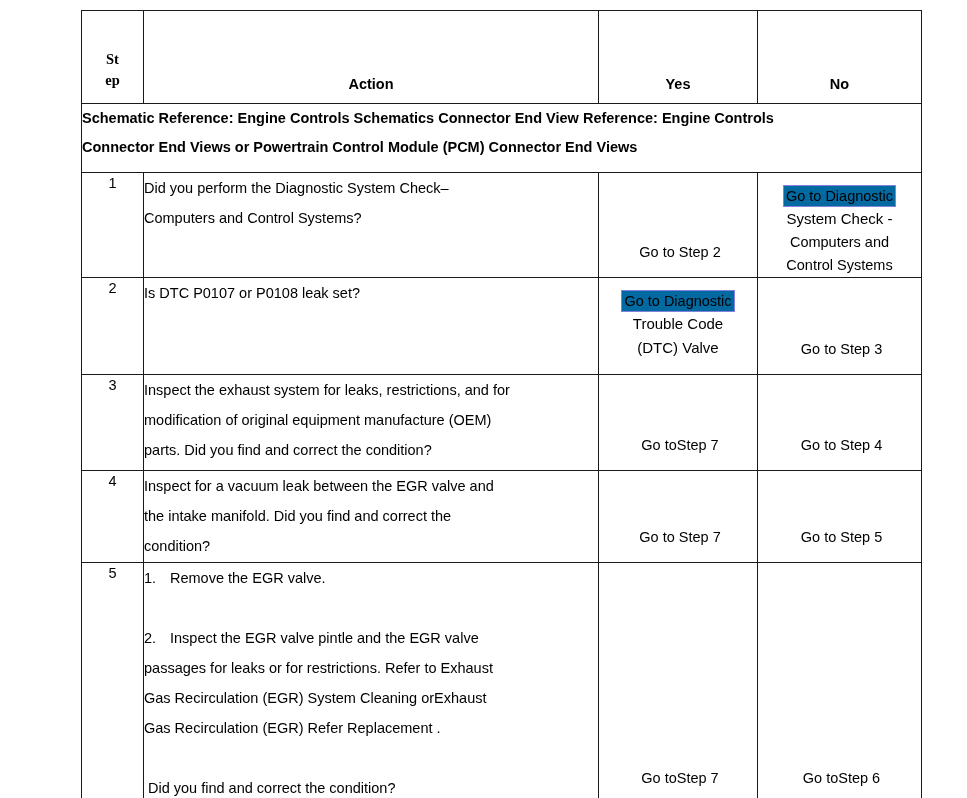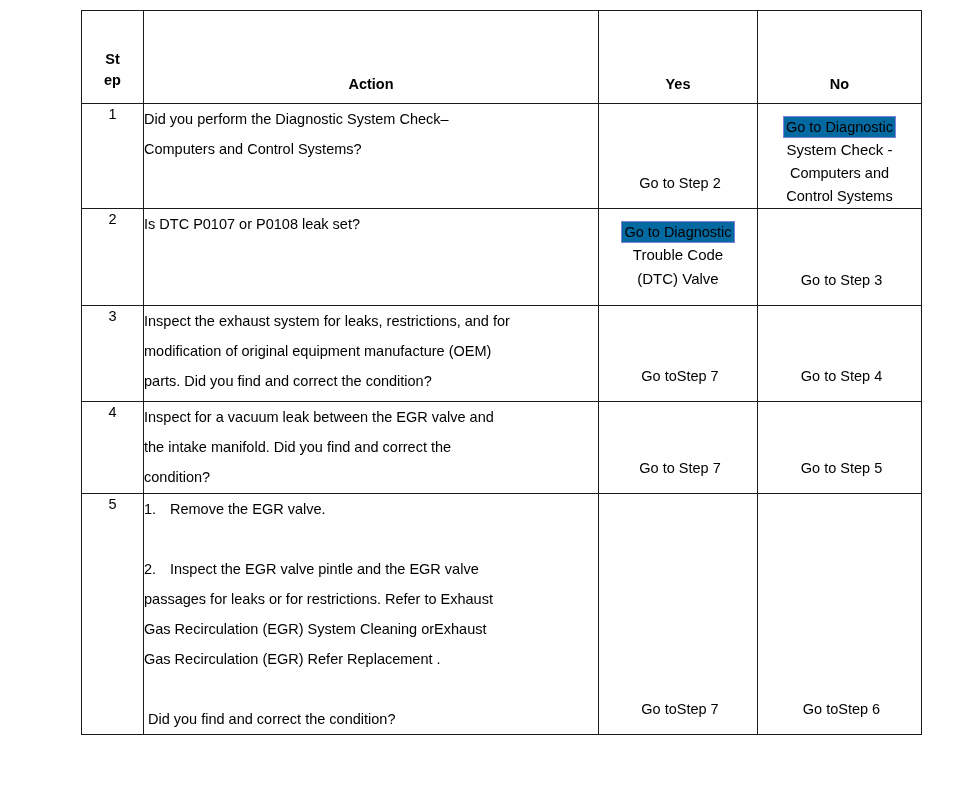--- a/index.html
+++ b/index.html
@@ -59,20 +59,21 @@
     bottom: 8px;
     text-align: center;
     font-weight: bold;
     font-size: 14.5px;
     line-height: 21px;
   }
   .hdr-step .hdr-inner {
     bottom: 12px;
     font-size: 14.5px;
     line-height: 21px;
+    font-family: Liberation Serif, serif;
   }
 
   
   .schematic-cell {
     height: 68px;
     padding: 10px 12px 8px 11px;
     vertical-align: top;
   }
   .schematic-text {
     font-weight: bold;
@@ -175,20 +176,28 @@
           <div class="hdr-inner">Action</div>
         </td>
         <td class="hdr-cell">
           <div class="hdr-inner">Yes</div>
         </td>
         <td class="hdr-cell">
           <div class="hdr-inner">No</div>
         </td>
       </tr>
 
+      <tr>
+        <td class="schematic-cell" colspan="4">
+          <div class="schematic-text">
+            <span>Schematic Reference: Engine Controls Schematics Connector End View Reference: Engine Controls</span><br>
+            <span>Connector End Views or Powertrain Control Module (PCM) Connector End Views</span>
+          </div>
+        </td>
+      </tr>
 
       <tr style="height:95px;">
         <td class="step-cell">
           <span>1</span>
         </td>
         <td class="action-cell">
           <span>Did you perform the Diagnostic System Check–</span><br>
           <span>Computers and Control Systems?</span>
         </td>
         <td class="yesno-cell">

